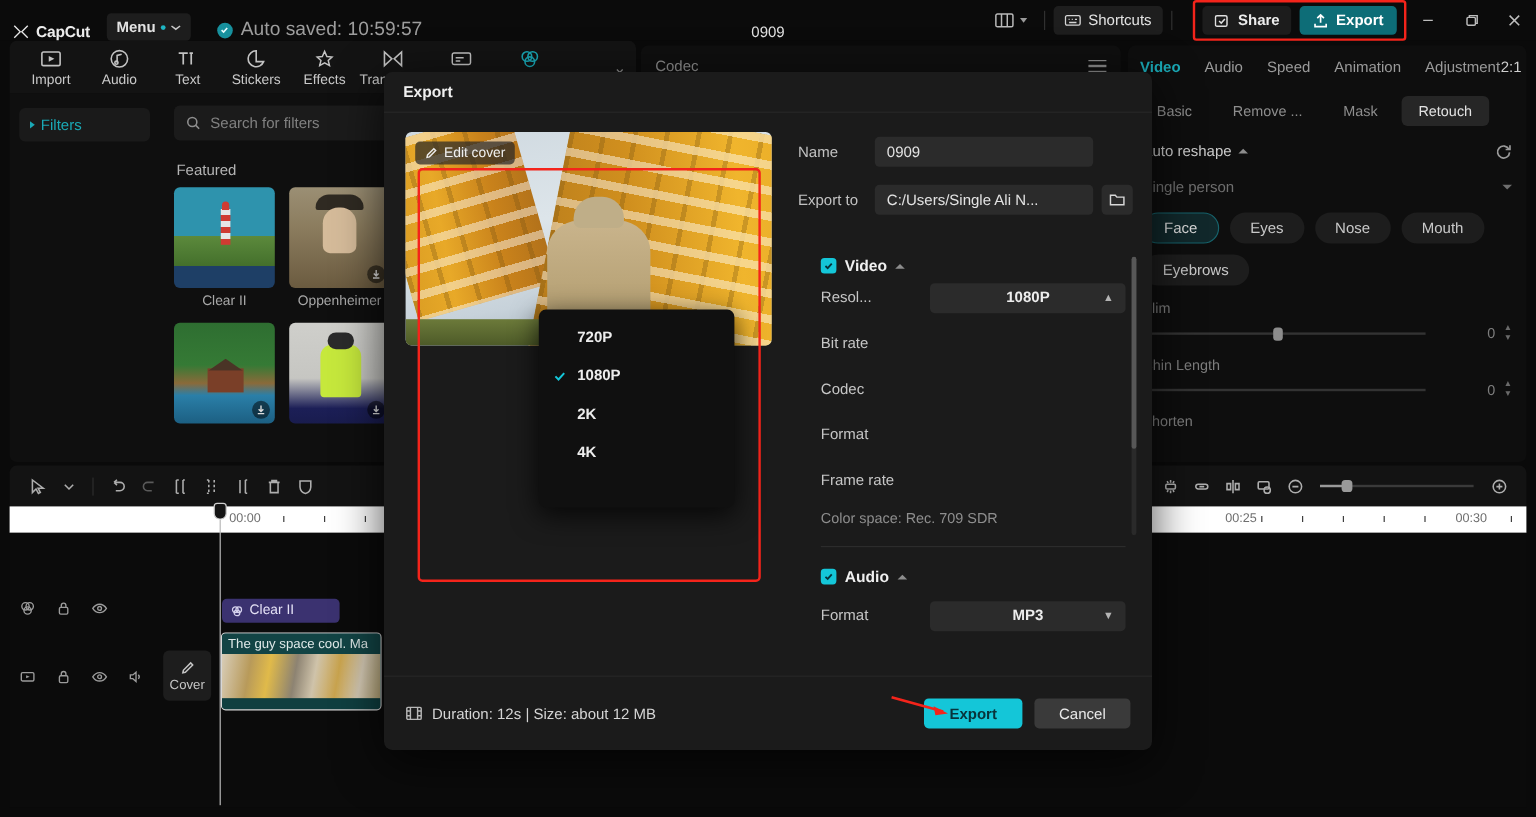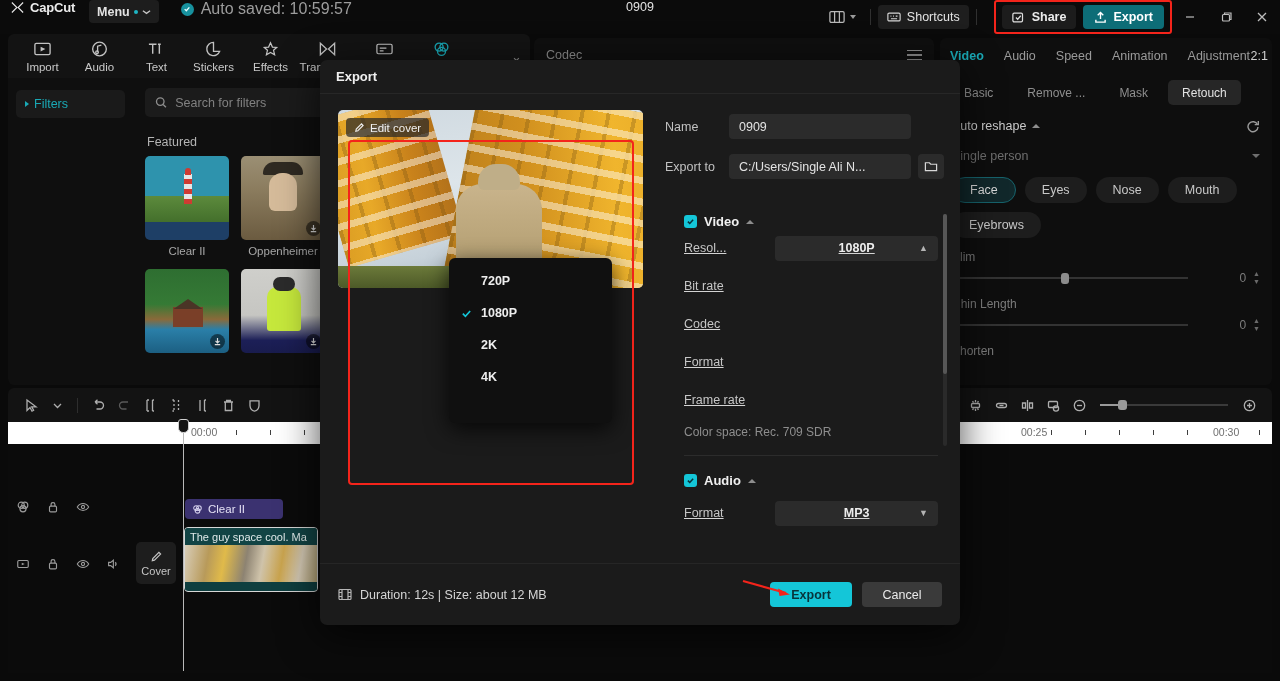--- a/index.html
+++ b/index.html
@@ -8,21 +8,21 @@
     background: #0a0a0a;
     font-family: "Liberation Sans", sans-serif;
     overflow: hidden;
     color: #d4d4d4;
   }
   #app { position: relative; width: 1280px; height: 681px; }
 
   
   .titlebar {
     position: absolute; top: 0; left: 0; width: 1280px; height: 34px;
-    background: #0b0b0b; display: flex; align-items: flex-start;
+    background: #0b0b0b; display: flex; align-items: flex-end;
   }
   .logo-wrap { display: flex; align-items: center; gap: 5px; margin-left: 10px; }
   .logo-mark { width: 15px; height: 13px; color: #e8e8e8; }
   .logo-text { font-size: 13px; font-weight: 700; color: #ececec; letter-spacing: -.2px; }
   .menu-btn {
     margin-left: 14px; height: 23px; padding: 0 8px; border-radius: 4px;
     background: #1d1d1d; display: flex; align-items: center; gap: 4px;
     font-size: 12.5px; font-weight: 700; color: #e3e3e3; cursor: pointer;
   }
   .menu-dot { width: 4px; height: 4px; border-radius: 50%; background: #1eb6c4; }
@@ -323,21 +323,21 @@
     padding: 12px 14px 0 14px; overflow: hidden;
   }
   .sec-hdr { display: flex; align-items: center; gap: 7px; }
   .cbx {
     width: 13px; height: 13px; border-radius: 3px; background: #14c6d8;
     display: flex; align-items: center; justify-content: center;
   }
   .cbx svg { width: 9px; height: 9px; color: #06323a; }
   .sec-hdr .t { font-size: 13px; font-weight: 700; color: #f0f0f0; }
   .caret-up-sm { width: 0; height: 0; border-left: 4px solid transparent; border-right: 4px solid transparent; border-bottom: 4.5px solid #8d8d8d; }
-  .srow { display: flex; align-items: center; height: 38px; text-decoration: underline; }
+  .srow { display: flex; align-items: center; height: 38px; }
   .srow .lab { width: 92px; font-size: 12.5px; color: #c6c6c6; }
   .select {
     width: 164px; height: 25px; background: #2b2b2b; border-radius: 4px;
     display: flex; align-items: center; justify-content: center; position: relative; cursor: pointer;
   }
   .select .sv { font-size: 12.5px; font-weight: 700; color: #ededed; }
   .select .car { position: absolute; right: 10px; color: #b4b4b4; font-size: 9px; }
   .cspace { font-size: 12px; color: #8e8e8e; margin-top: 6px; }
   .divider { height: 1px; background: #2c2c2c; margin: 16px 0 0 0; }
   .scroll-rail {

